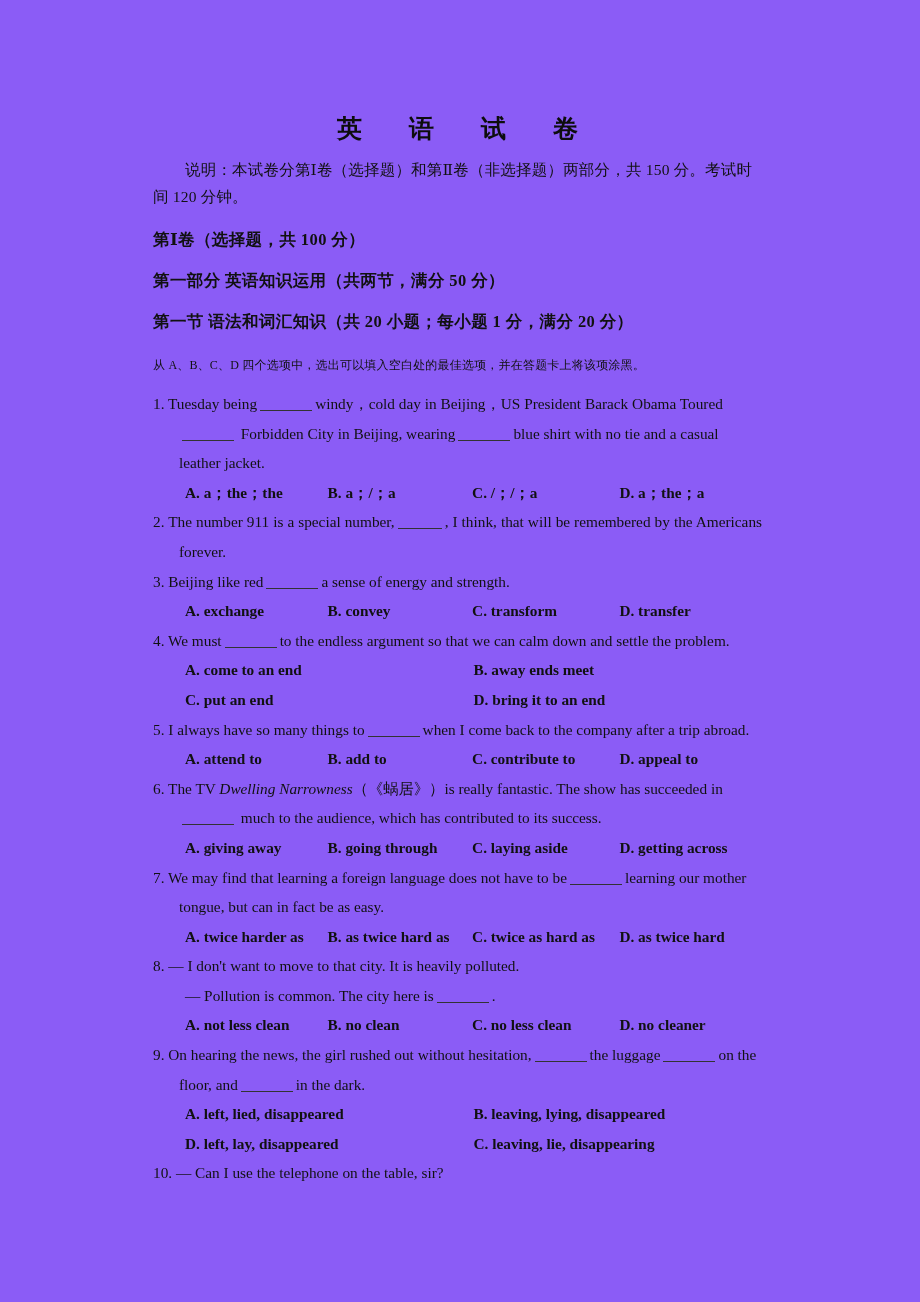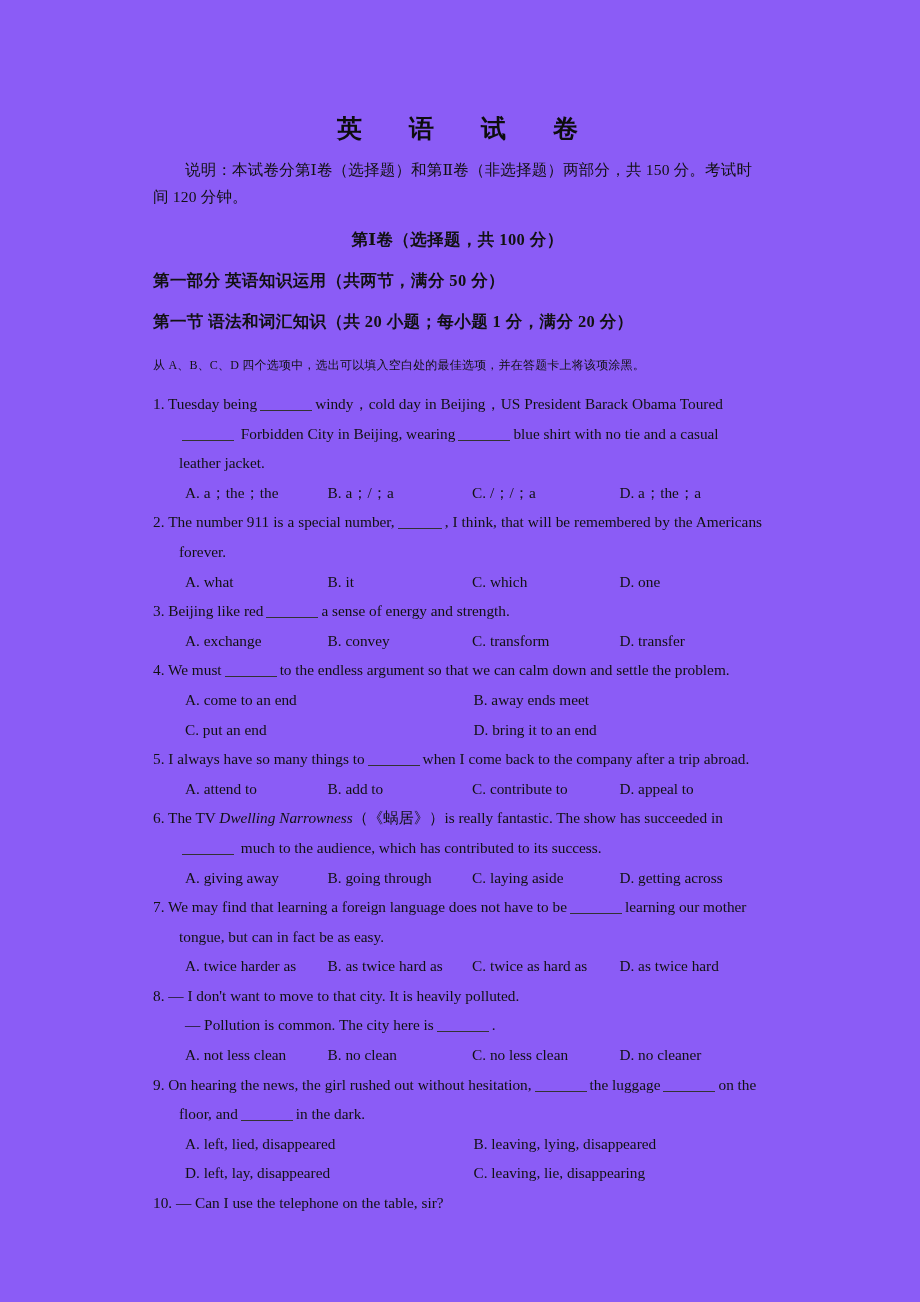--- a/index.html
+++ b/index.html
@@ -46,21 +46,20 @@
 
   .instructions {
     font-size: 15.5px;
     line-height: 27px;
     text-indent: 32px;
     margin-top: 10px;
     letter-spacing: 0.2px;
   }
 
   .vol-heading {
-    text-align: center;
     font-weight: bold;
     font-size: 16.5px;
     margin-top: 17px;
     line-height: 26px;
     letter-spacing: 0.4px;
   }
 
   .part-heading {
     font-weight: bold;
     font-size: 16.5px;
@@ -116,21 +115,21 @@
     font-size: 15.3px;
   }
   .opts.four > .opt:nth-child(1) { width: 150px; }
   .opts.four > .opt:nth-child(2) { width: 152px; }
   .opts.four > .opt:nth-child(3) { width: 155px; }
   .opts.four > .opt:nth-child(4) { width: 150px; }
 
   .opts.two > .opt:nth-child(1) { width: 300px; }
   .opts.two > .opt:nth-child(2) { width: 300px; }
 
-  .opt { white-space: nowrap; }
+  .opt { white-space: nowrap; font-weight: bold; }
 </style>
 </head>
 <body>
 
 <div class="page">
   <div class="col">
 
     <div class="doc-title">英　语　试　卷</div>
 
     <div class="instructions">说明：本试卷分第Ⅰ卷（选择题）和第Ⅱ卷（非选择题）两部分，共 150 分。考试时间 120 分钟。</div>
@@ -155,26 +154,20 @@
           <span class="opt">B. a；/；a</span>
           <span class="opt">C. /；/；a</span>
           <span class="opt">D. a；the；a</span>
         </div>
       </div>
 
       <div class="q">
         <p class="stem justify"><span>2.</span>
           <span>The number 911 is a special number,</span><span class="blank narrow"></span><span>, I think, that will be remembered by the Americans forever.</span>
         </p>
-        <div class="opts four">
-          <span class="opt">A. what</span>
-          <span class="opt">B. it</span>
-          <span class="opt">C. which</span>
-          <span class="opt">D. one</span>
-        </div>
       </div>
 
       <div class="q">
         <p class="stem"><span>3.</span>
           <span>Beijing like red</span><span class="blank"></span><span>a sense of energy and strength.</span>
         </p>
         <div class="opts four">
           <span class="opt">A. exchange</span>
           <span class="opt">B. convey</span>
           <span class="opt">C. transform</span>

